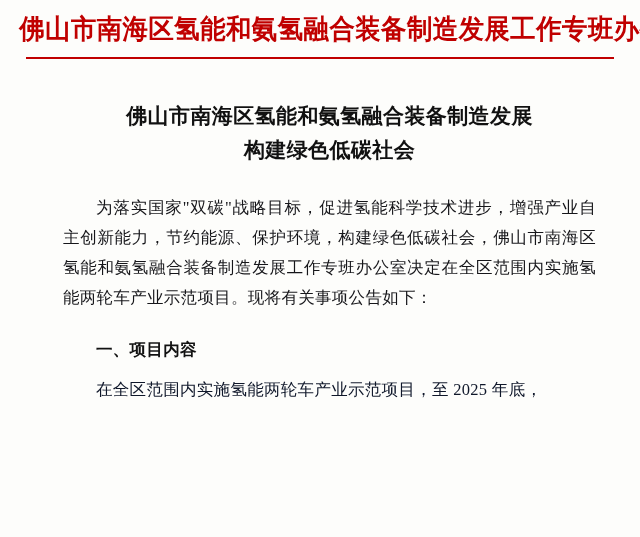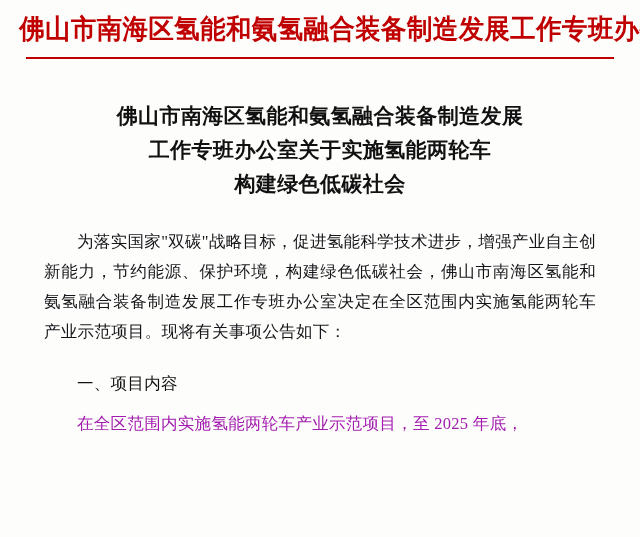--- a/index.html
+++ b/index.html
@@ -40,20 +40,21 @@
   .letterhead-rule {
     margin: 12px 26px 0 26px;
     height: 2px;
     background: #c00000;
   }
 
   
   .doc {
     padding: 0 44px;
     box-sizing: border-box;
+    margin-left: 19px;
   }
   .doc-title {
     margin-top: 40px;
     text-align: center;
     font-size: 21px;
     font-weight: bold;
     line-height: 1.62;
     color: #111111;
     letter-spacing: 0.4px;
   }
@@ -65,52 +66,51 @@
     font-size: 16.5px;
     line-height: 1.82;
     color: #16161a;
     text-align: justify;
     text-indent: 2em;
     letter-spacing: 0.3px;
   }
   .section-heading {
     margin-top: 22px;
     font-size: 16.5px;
-    font-weight: normal;
+    font-weight: bold;
     line-height: 1.8;
     color: #111111;
     text-indent: 2em;
     letter-spacing: 0.3px;
   }
   .para-cut {
     margin-top: 10px;
     font-size: 16.5px;
     line-height: 1.82;
-    color: #a21caf;
+    color: #0f172a;
     text-indent: 2em;
     letter-spacing: 0.3px;
     white-space: nowrap;
     overflow: hidden;
   }
 </style>
 </head>
 <body>
 
 <div class="page">
 
   <div class="letterhead">
     <div class="letterhead-title">佛山市南海区氢能和氨氢融合装备制造发展工作专班办公室</div>
     <div class="letterhead-rule"></div>
   </div>
 
   <div class="doc">
 
     <div class="doc-title">
       <span class="line">佛山市南海区氢能和氨氢融合装备制造发展</span>
-      <span class="line">工作专班办公室关于实施氢能两轮车</span>
       <span class="line">构建绿色低碳社会</span>
     </div>
 
     <p class="para">为落实国家"双碳"战略目标，促进氢能科学技术进步，增强产业自主创新能力，节约能源、保护环境，构建绿色低碳社会，佛山市南海区氢能和氨氢融合装备制造发展工作专班办公室决定在全区范围内实施氢能两轮车产业示范项目。现将有关事项公告如下：</p>
 
     <div class="section-heading">一、项目内容</div>
 
     <div class="para-cut">在全区范围内实施氢能两轮车产业示范项目，至 2025 年底，</div>
 
   </div>

